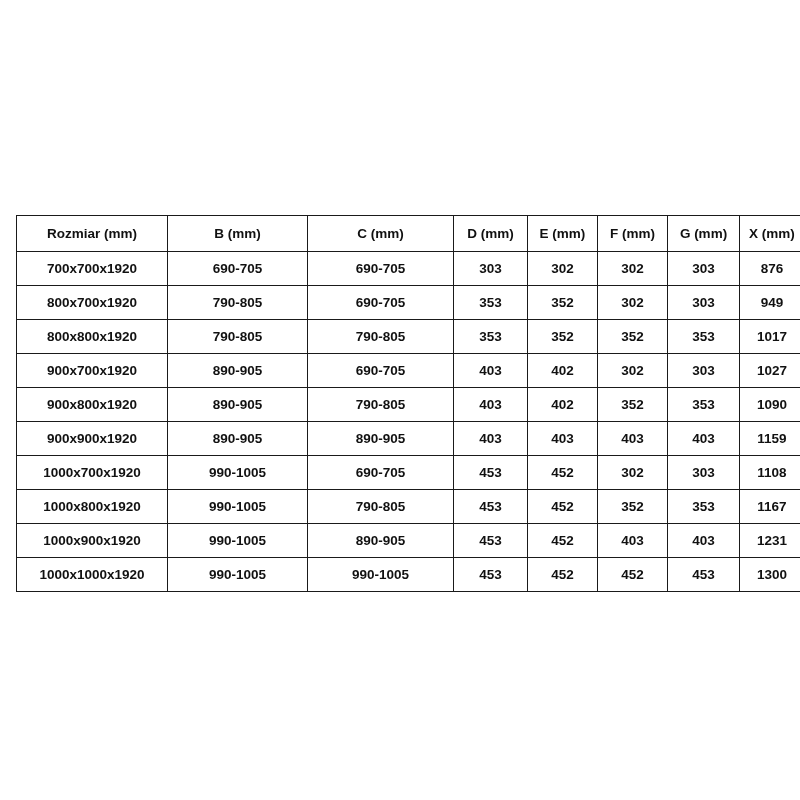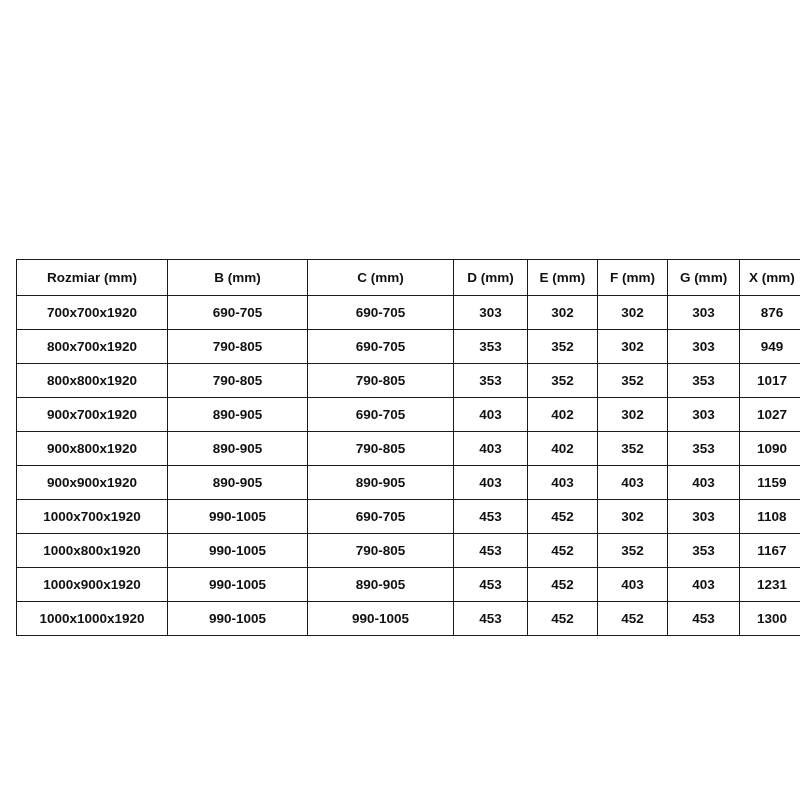--- a/index.html
+++ b/index.html
@@ -12,21 +12,20 @@
     height: 800px;
     font-family: "Liberation Sans", sans-serif;
     color: #000000;
     position: relative;
   }
   .table-wrap {
     position: absolute;
     left: 16px;
     top: 215px;
     width: 768px;
-    margin-top: 44px;
   }
   table.spec-table {
     border-collapse: collapse;
     width: 768px;
     table-layout: fixed;
   }
   table.spec-table td,
   table.spec-table th {
     border: 1px solid #1a1a1a;
     text-align: center;

